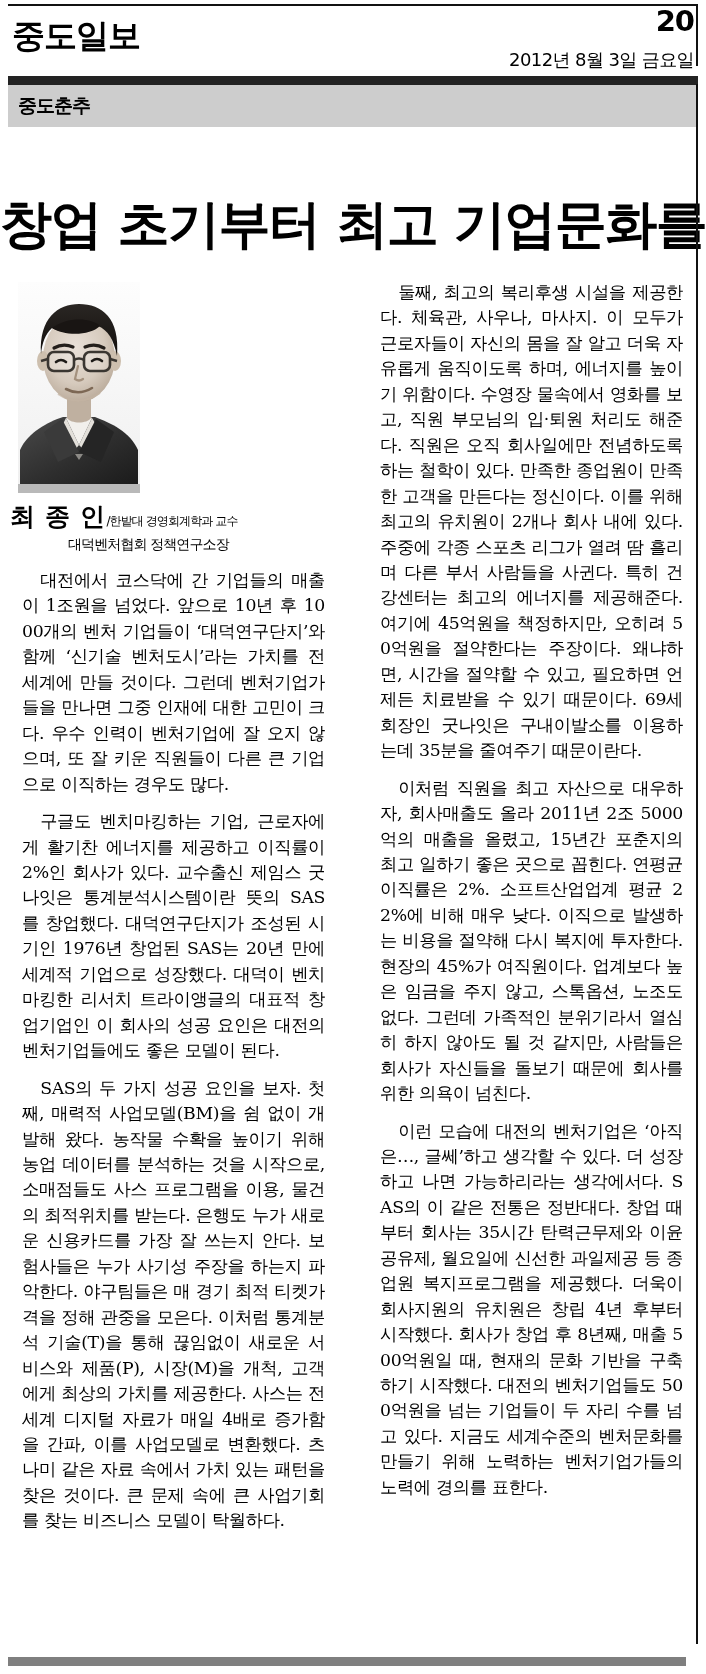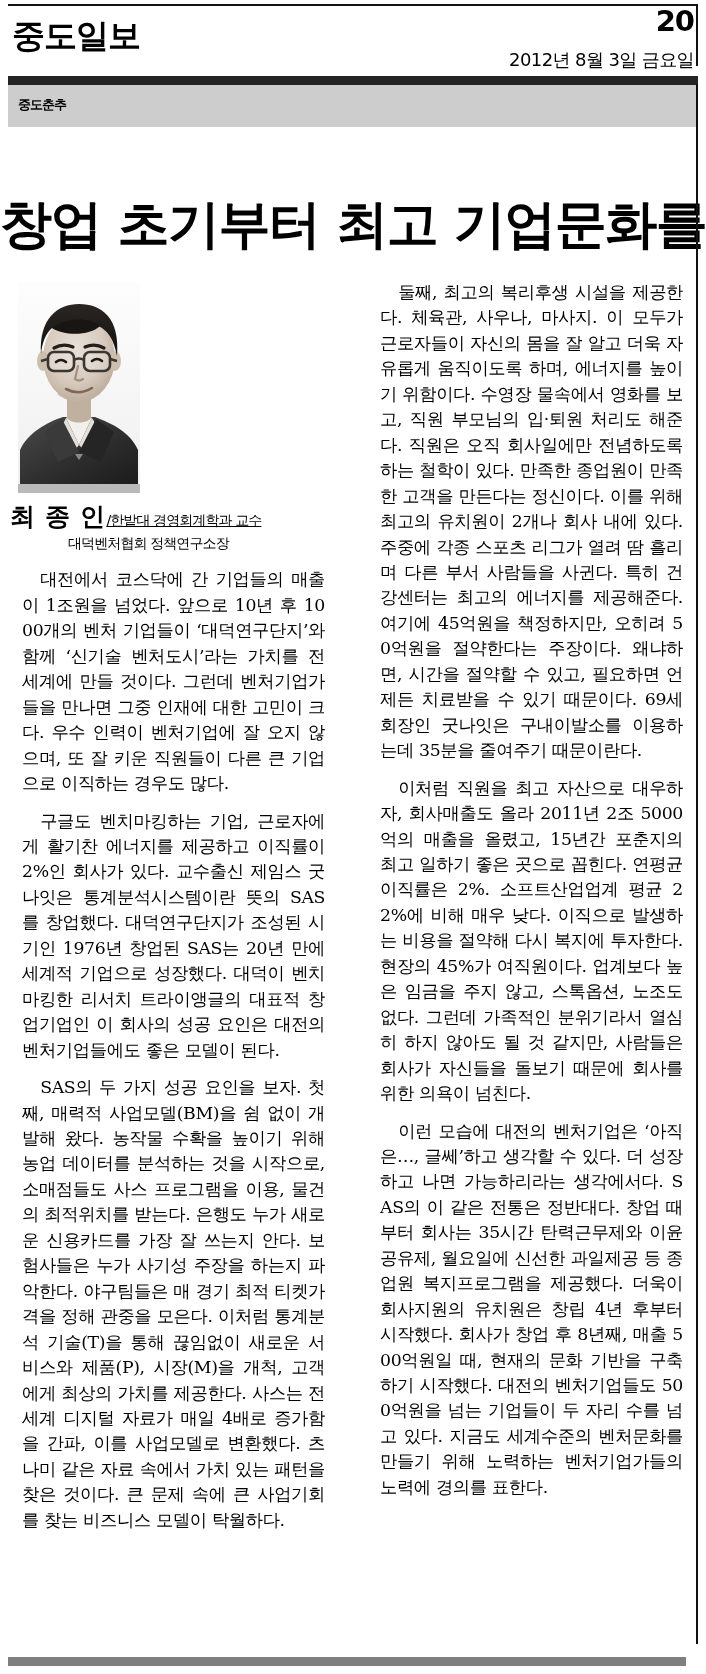--- a/index.html
+++ b/index.html
@@ -94,21 +94,21 @@
     left: 8px; top: 85px;
     width: 690px;
     height: 42px;
     background: #cdcdcd;
   }
   .section-label {
     position: absolute;
     left: 18px; top: 92px;
     font-family: "DejaVu Sans", sans-serif;
     font-weight: 700;
-    font-size: 13px;
+    font-size: 19px;
     letter-spacing: -1px;
     line-height: 26px;
   }
 
   
   .headline {
     position: absolute;
     left: 0; top: 158px;
     width: 686px;
     font-family: "DejaVu Serif", "Liberation Serif", serif;
@@ -171,24 +171,23 @@
   }
   .byline-name {
     font-family: Liberation Sans, sans-serif;
     font-weight: 700;
     font-size: 25px;
     letter-spacing: 1.5px;
     line-height: 24px;
   }
   .byline-aff1 {
     font-family: "DejaVu Sans", sans-serif;
-    font-size: 14px;
+    font-size: 12px;
     letter-spacing: -0.9px;
     line-height: 24px;
-    text-decoration: underline;
   }
   .byline-aff2 {
     display: block;
     font-family: "DejaVu Sans", sans-serif;
     font-size: 14px;
     letter-spacing: -0.9px;
     line-height: 23px;
     padding-left: 58px;
     margin-bottom: 2px;
   }

